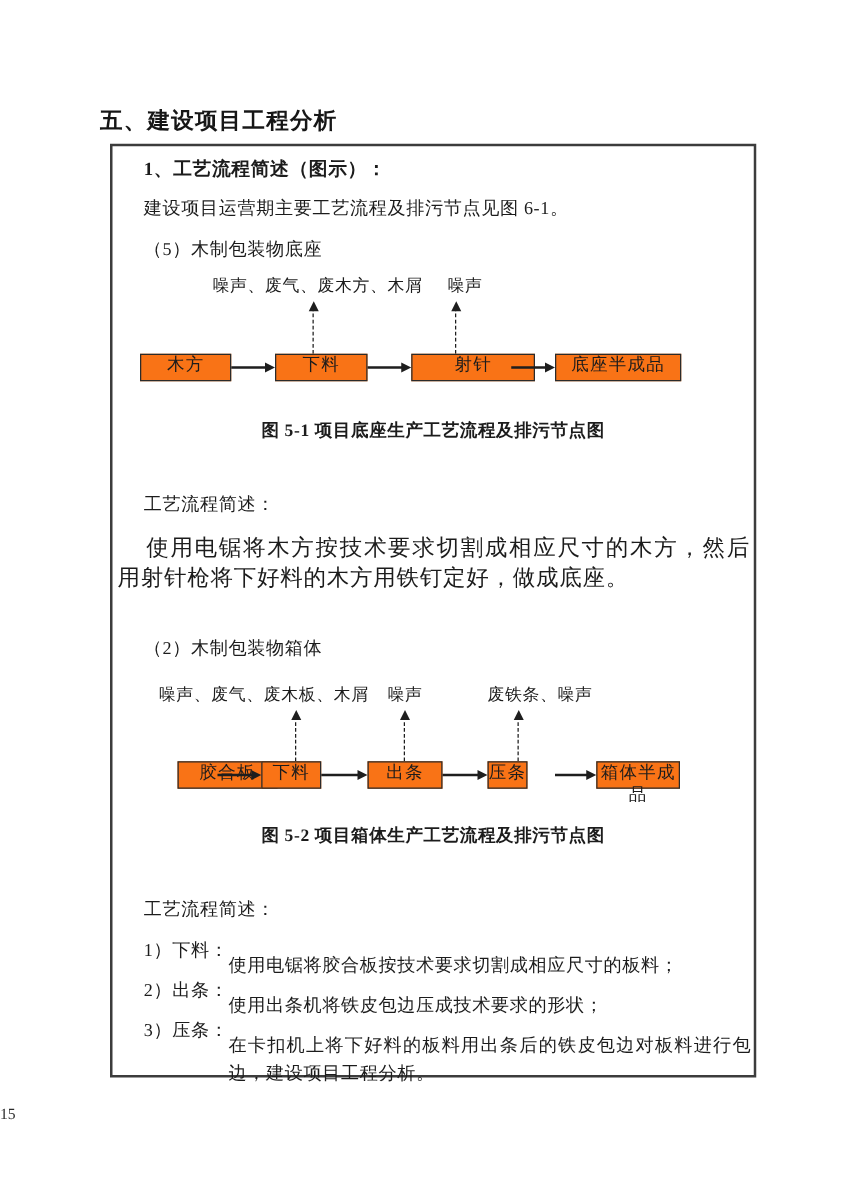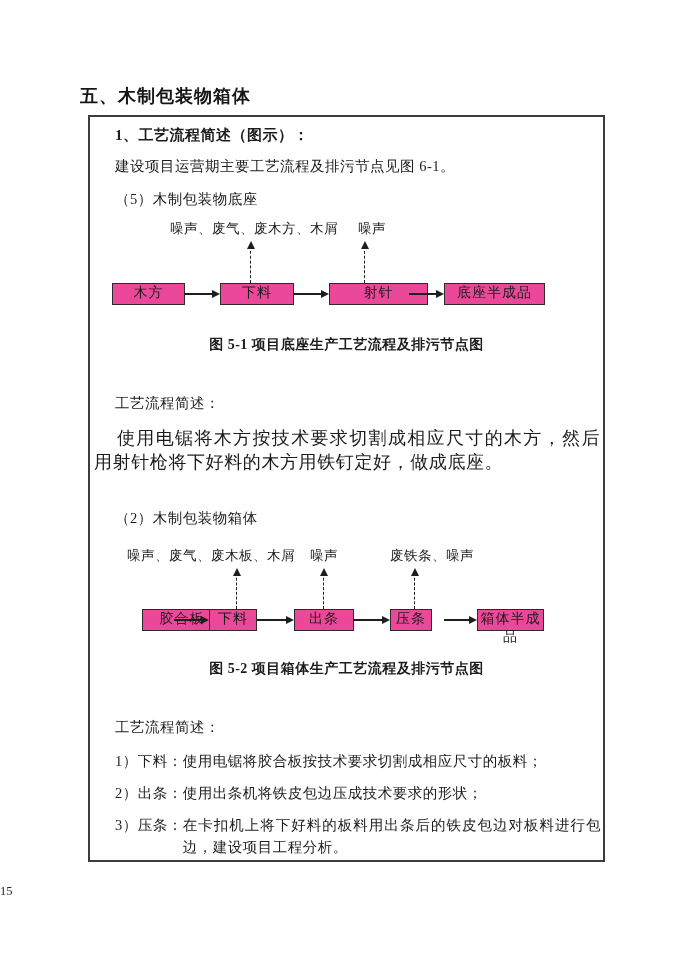--- a/index.html
+++ b/index.html
@@ -26,21 +26,21 @@
     position:absolute; left:25px; font-size:14.5px; white-space:nowrap;
     letter-spacing:0.5px;
   }
   .flowchart { position:absolute; left:0; width:513px; }
   .em-label {
     position:absolute; top:0; font-size:13.5px; white-space:nowrap;
     letter-spacing:0.5px;
   }
   .flow-box {
     position:absolute; height:22px; border:1.6px solid #2b2b2b;
-    background:#ec4899; text-align:center; font-size:14px; line-height:18px;
+    background:#f97316; text-align:center; font-size:14px; line-height:18px;
     letter-spacing:1px;
   }
   .h-arrow { position:absolute; height:9px; }
   .h-arrow::before {
     content:""; position:absolute; left:0; right:5px; top:3.7px;
     height:1.6px; background:#1e1e1e;
   }
   .h-arrow::after {
     content:""; position:absolute; right:0; top:0.5px; width:0; height:0;
     border-left:8px solid #1e1e1e;
@@ -63,30 +63,30 @@
   .paragraph {
     position:absolute; left:4px; width:506px; font-size:18px;
     line-height:24px; text-indent:23px; text-align:justify;
     letter-spacing:0.6px;
   }
   .step-row {
     position:absolute; left:25px; width:486px; display:flex;
     font-size:14.5px; line-height:22px; letter-spacing:0.5px;
   }
   .step-label { flex:0 0 auto; white-space:nowrap; }
-  .step-text { flex:1 1 auto; text-align:justify; }
+  .step-text { flex:1 1 auto; text-align:justify;margin-top:12px; }
   .page-number {
     position:absolute; left:0; right:0; top:884px; 
     font-size:12.5px; color:#2a2a2a;
   }
 </style>
 </head>
 <body>
 
-<div class="page-title">五、木制包装物箱体</div>
+<div class="page-title">五、建设项目工程分析</div>
 
 <div class="content-box">
 
   <div class="bold-heading" style="top:9px;">1、工艺流程简述（图示）：</div>
   <div class="body-line" style="top:40px;">建设项目运营期主要工艺流程及排污节点见图 6-1。</div>
   <div class="body-line" style="top:73px;">（5）木制包装物底座</div>
 
   <div class="flowchart" style="top:103px; height:100px;">
     <div class="em-label" style="left:80px;">噪声、废气、废木方、木屑</div>
     <div class="em-label" style="left:268px;">噪声</div>
@@ -116,21 +116,21 @@
     <div class="em-label" style="left:220px;">噪声</div>
     <div class="em-label" style="left:300px;">废铁条、噪声</div>
 
     <div class="v-dashed-arrow" style="left:142px; top:21px; height:41px;"></div>
     <div class="v-dashed-arrow" style="left:229px; top:21px; height:41px;"></div>
     <div class="v-dashed-arrow" style="left:320px; top:21px; height:41px;"></div>
 
     <div class="flow-box" style="left:22px;  top:62px; width:80px;margin-left:30px;">胶合板</div>
     <div class="flow-box" style="left:119px; top:62px; width:48px;">下料</div>
     <div class="flow-box" style="left:204px; top:62px; width:60px;">出条</div>
-    <div class="flow-box" style="left:300px; top:62px; width:42px;">压条</div>
+    <div class="flow-box" style="left:300px; top:62px; width:32px;">压条</div>
     <div class="flow-box" style="left:387px; top:62px; width:67px;">箱体半成品</div>
 
     <div class="h-arrow" style="left:84px;  top:68.5px; width:35px;"></div>
     <div class="h-arrow" style="left:167px; top:68.5px; width:37px;"></div>
     <div class="h-arrow" style="left:264px; top:68.5px; width:36px;"></div>
     <div class="h-arrow" style="left:354px; top:68.5px; width:33px;"></div>
   </div>
 
   <div class="figure-caption" style="top:543px;">图 5-2 项目箱体生产工艺流程及排污节点图</div>
 

